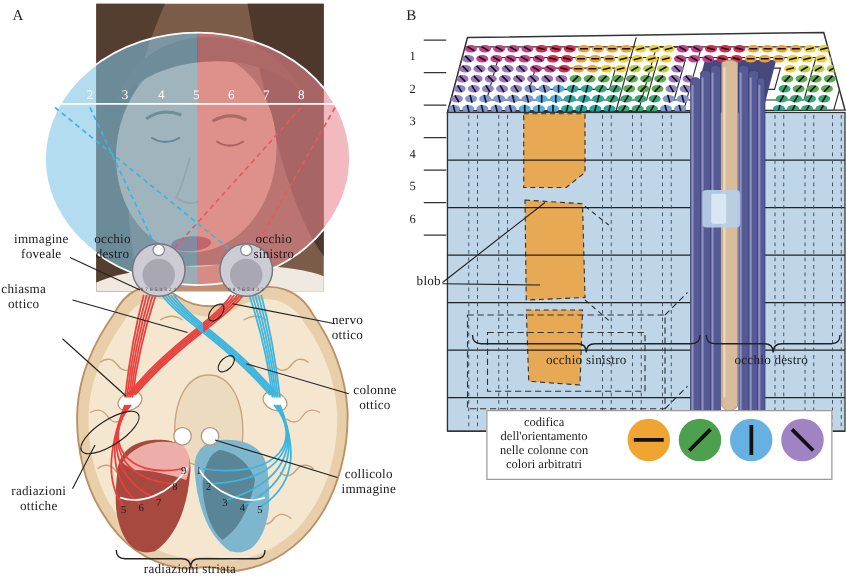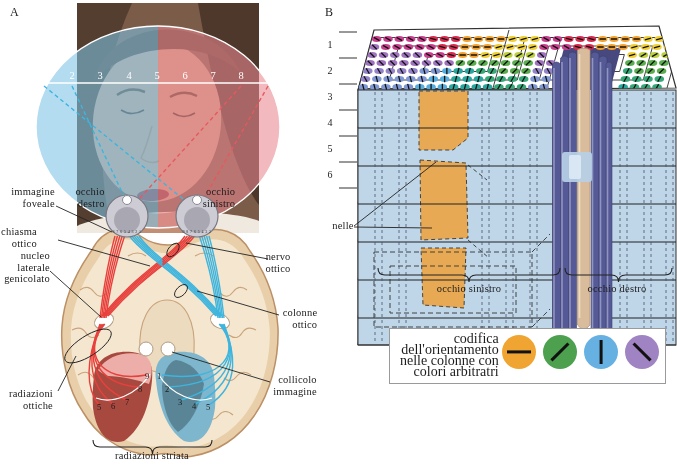--- a/index.html
+++ b/index.html
@@ -1,25 +1,25 @@
 <!DOCTYPE html>
 <html><head>
 <meta charset="utf-8">
 <style>
   html,body{margin:0;padding:0;background:#fff;}
   .canvas{position:relative;width:677px;height:467px;background:#ffffff;overflow:hidden;
           font-family:"Liberation Serif","DejaVu Serif",serif;}
   svg{position:absolute;top:0;}
-  .lbl{position:absolute;font-size:10.5px;line-height:11.5px;color:#1c1c1c;text-align:right;
+  .lbl{position:absolute;font-size:10.5px;line-height:11.5px;color:#1c1c1c;text-align:center;
        white-space:pre-line;transform:translateX(-50%);letter-spacing:.2px;}
   .panel-letter{position:absolute;font-size:12px;color:#222;}
   .legend-box{position:absolute;left:389px;top:328px;width:277px;height:56px;background:#fff;
               border:1.5px solid #9a9a9a;box-sizing:border-box;}
-  .legend-text{position:absolute;left:10px;top:4px;font-size:14px;line-height:11px;color:#1c1c1c;
-               white-space:pre-line;text-align:right;}
+  .legend-text{position:absolute;left:10px;top:4px;font-size:10px;line-height:11px;color:#1c1c1c;
+               white-space:pre-line;text-align:center;}
   .legend-circles{position:absolute;left:112px;top:6px;display:flex;gap:7px;}
   .legend-circle{width:34px;height:34px;border-radius:50%;position:relative;}
   .legend-bar{position:absolute;left:50%;top:50%;width:24px;height:3.2px;background:#111;
               transform-origin:center;}
   .fieldnum{font-family:"Liberation Serif",serif;}
 </style>
 </head>
 <body>
 
 <div class="canvas">
@@ -949,34 +949,31 @@
   <div class="panel-letter" style="left:325px;top:5px">B</div>
 
   <div class="lbl" style="left:33px;top:186px">immagine
 foveale</div>
   <div class="lbl" style="left:90px;top:186px">occhio
 destro</div>
   <div class="lbl" style="left:219px;top:186px">occhio
 sinistro</div>
   <div class="lbl" style="left:19px;top:226px">chiasma
 ottico</div>
-  <div class="lbl" style="left:27px;top:250px">nucleo
-laterale
-genicolato</div>
   <div class="lbl" style="left:278px;top:251px">nervo
 ottico</div>
   <div class="lbl" style="left:300px;top:307px">colonne
 ottico</div>
   <div class="lbl" style="left:295px;top:374px">collicolo
 immagine</div>
   <div class="lbl" style="left:31px;top:388px">radiazioni
 ottiche</div>
   <div class="lbl" style="left:152px;top:450px">radiazioni striata</div>
 
-  <div class="lbl" style="left:343px;top:220px">nelle</div>
+  <div class="lbl" style="left:343px;top:220px">blob</div>
   <div class="lbl" style="left:469px;top:283px">occhio sinistro</div>
   <div class="lbl" style="left:617px;top:283px">occhio destro</div>
 
   <div class="legend-box">
     <div class="legend-text">codifica
 dell'orientamento
 nelle colonne con
 colori arbitratri</div>
     <div class="legend-circles" id="legendCircles">
         <div class="legend-circle" style="background: rgb(240, 164, 49);">

